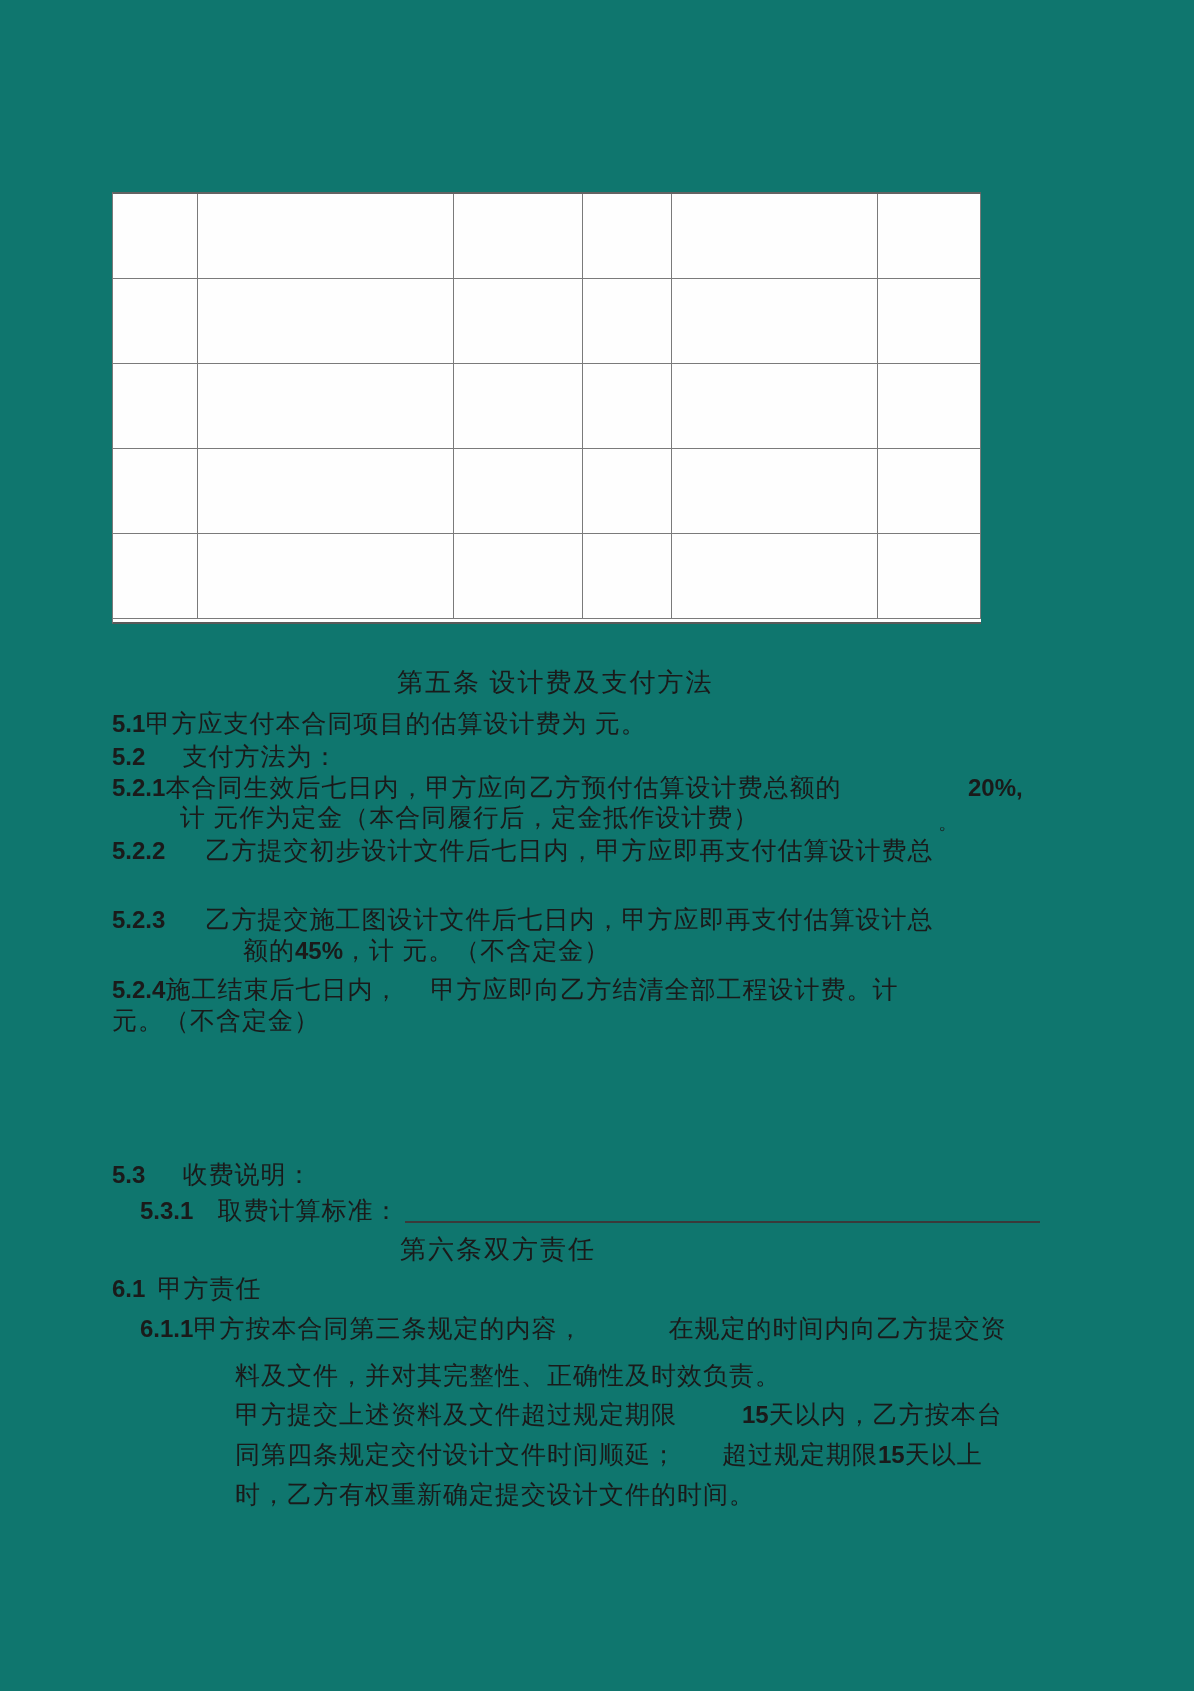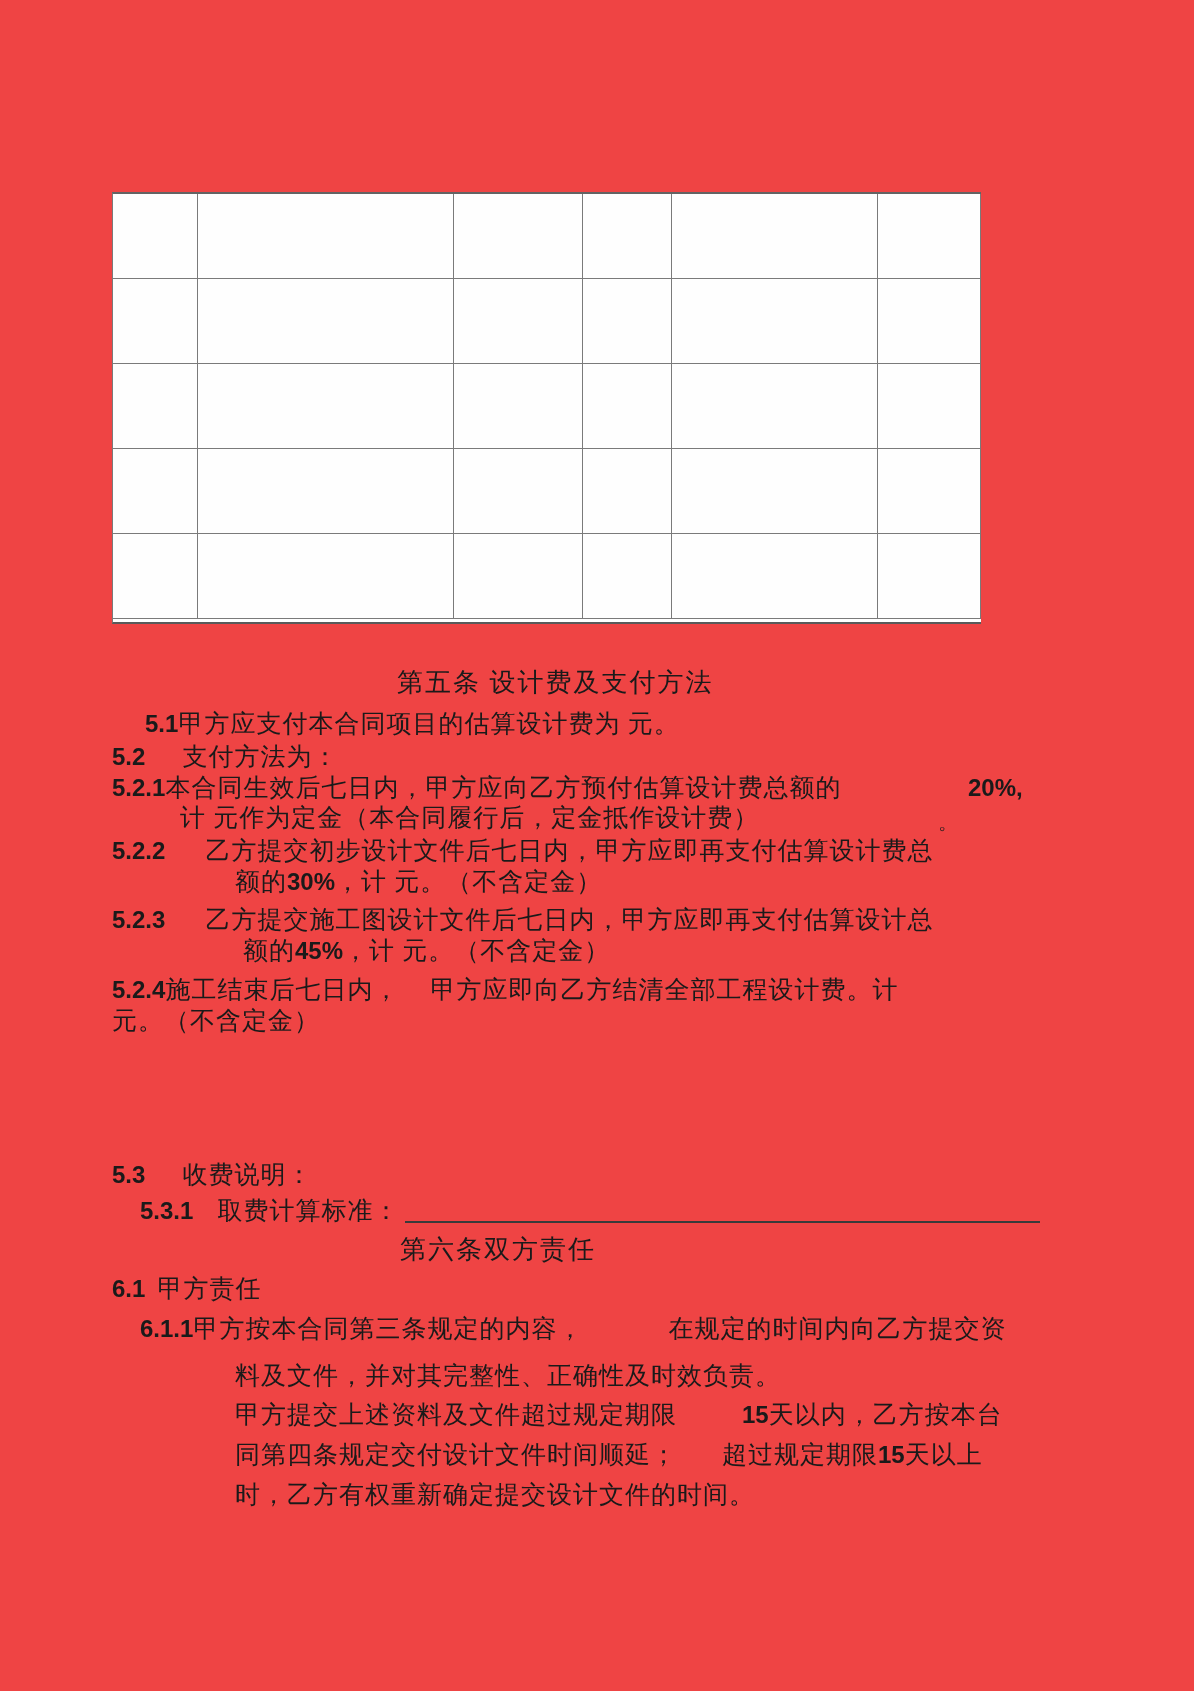--- a/index.html
+++ b/index.html
@@ -1,20 +1,20 @@
 <!DOCTYPE html>
 <html><head>
 <meta charset="utf-8">
 <style>
   html, body { margin: 0; padding: 0; background: #ffffff; }
   .page {
     position: relative;
     width: 1194px;
     height: 1691px;
-    background: #ef4444;
+    background: #0f766e;
     overflow: hidden;
     font-family: "Liberation Serif", serif;
     color: #1a1a1a;
   }
   
   .blank-table {
     position: absolute;
     left: 112px;
     top: 192px;
     display: grid;
@@ -92,31 +92,30 @@
       <div class="cell"></div>
       <div class="cell"></div>
       <div class="cell"></div>
       <div class="cell"></div>
       <div class="cell"></div>
       <div class="cell"></div>
     </div>
 
   <div class="heading" style="top:666px; left:397px;">第五条 设计费及支付方法</div>
 
-  <div class="line" style="top:708px; left:112px;margin-left:33px;"><span class="num">5.1</span><span class="zh">甲方应支付本合同项目的估算设计费为 元。</span></div>
+  <div class="line" style="top:708px; left:112px;"><span class="num">5.1</span><span class="zh">甲方应支付本合同项目的估算设计费为 元。</span></div>
 
   <div class="line" style="top:741px; left:112px;"><span class="num">5.2</span><span class="zh" style="margin-left:37px;">支付方法为：</span></div>
 
   <div class="line" style="top:772px; left:112px;"><span class="num">5.2.1</span><span class="zh">本合同生效后七日内，甲方应向乙方预付估算设计费总额的</span></div>
   <div class="line num" style="top:772px; left:968px;">20%,</div>
   <div class="line" style="top:802px; left:180px;">计 元作为定金（本合同履行后，定金抵作设计费）</div>
   <div class="line small-punct" style="top:806px; left:938px;">。</div>
 
   <div class="line" style="top:835px; left:112px;"><span class="num">5.2.2</span><span class="zh" style="margin-left:40px;margin-top:32px;">乙方提交初步设计文件后七日内，甲方应即再支付估算设计费总</span></div>
-  <div class="line" style="top:866px; left:235px;"><span class="zh">额的</span><span class="num">30%</span><span class="zh">，计 元。（不含定金）</span></div>
 
   <div class="line" style="top:904px; left:112px;"><span class="num">5.2.3</span><span class="zh" style="margin-left:40px;">乙方提交施工图设计文件后七日内，甲方应即再支付估算设计总</span></div>
   <div class="line" style="top:935px; left:243px;"><span class="zh">额的</span><span class="num">45%</span><span class="zh">，计 元。（不含定金）</span></div>
 
   <div class="line" style="top:974px; left:112px;"><span class="num">5.2.4</span><span class="zh">施工结束后七日内，</span><span class="zh" style="margin-left:31px;">甲方应即向乙方结清全部工程设计费。计</span></div>
   <div class="line" style="top:1005px; left:112px;">元。（不含定金）</div>
 
   <div class="line" style="top:1159px; left:112px;"><span class="num">5.3</span><span class="zh" style="margin-left:37px;">收费说明：</span></div>
 
   <div class="line" style="top:1195px; left:140px;"><span class="num">5.3.1</span><span class="zh" style="margin-left:24px;">取费计算标准：</span></div>

